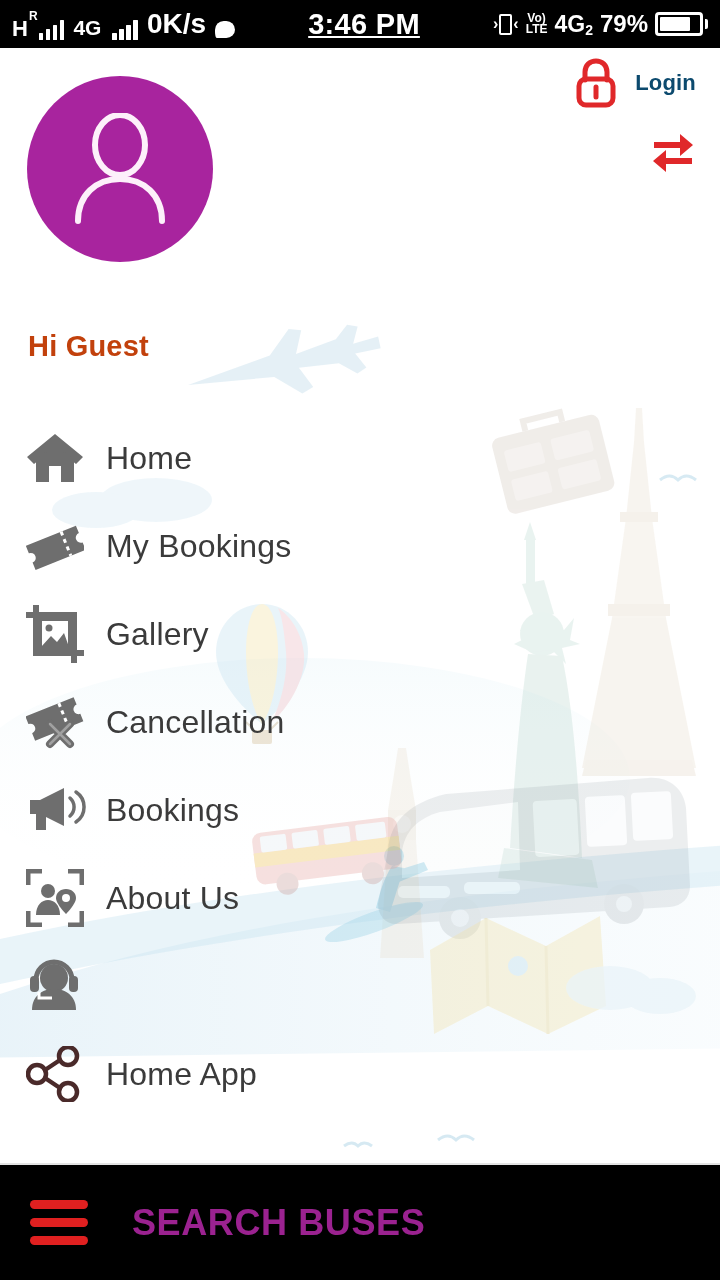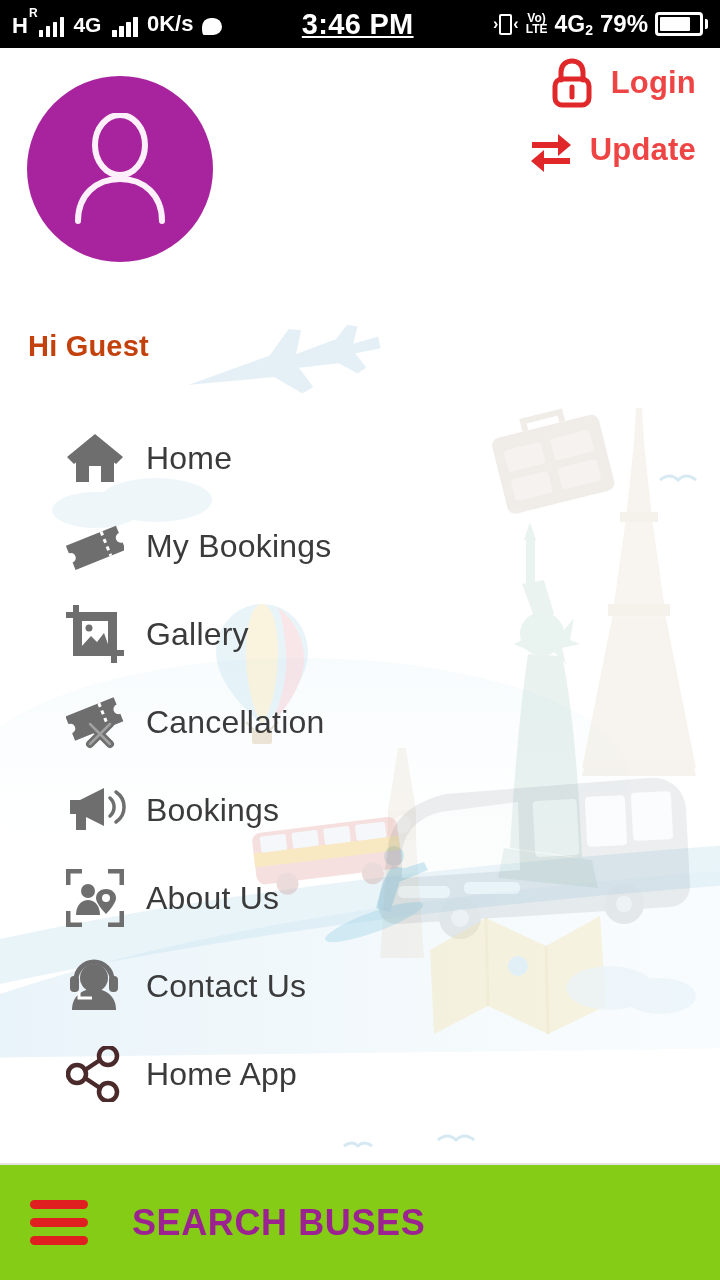--- a/index.html
+++ b/index.html
@@ -26,21 +26,21 @@
   .net-h{ position:relative; display:flex; align-items:flex-end; }
   .net-h .lbl{ font-size:22px; line-height:1; }
   .net-h .sup{ position:absolute; top:-9px; left:17px; font-size:12px; font-weight:bold; }
   .bars{ display:flex; align-items:flex-end; gap:2.5px; height:20px; margin-left:2px;}
   .bars i{ width:4.5px; background:#fff; display:block; border-radius:.5px;}
   .bars i:nth-child(1){height:7px;}
   .bars i:nth-child(2){height:11px;}
   .bars i:nth-child(3){height:15px;}
   .bars i:nth-child(4){height:20px;}
   .g4{ font-size:21px; }
-  .speed{ font-size:22px; }
+  .speed{ font-size:28px; }
   .chat-bubble{
     width:20px;height:17px;background:#fff;border-radius:50% 50% 50% 10%/60% 60% 55% 40%;
     display:inline-block; margin-bottom:2px;
   }
   .vib{ display:flex; align-items:center; gap:1px; font-size:16px;}
   .vib .ph{ width:13px;height:21px;border:2.5px solid #fff;border-radius:2px;display:inline-block;}
   .volte{ display:flex; flex-direction:column; align-items:center; line-height:.95; font-size:12px; font-weight:bold;justify-content:flex-end;}
   .g4b{ display:flex; align-items:flex-end; font-size:23px; }
   .g4b sub{ font-size:14px; }
   .batt{ display:flex; align-items:center; gap:2px; }
@@ -64,51 +64,50 @@
     position:absolute; left:27px; top:76px; width:186px; height:186px;
     border-radius:50%; background:#a8249e;
     display:flex; align-items:center; justify-content:center;
   }
   .actions{
     position:absolute; right:24px; top:58px;
     display:flex; flex-direction:column; gap:20px; align-items:flex-end;
   }
   .action-row{ display:flex; align-items:center; gap:16px; cursor:pointer; }
   .action-label{
-    color:#ef4444; font-size:31px; font-weight:bold; letter-spacing:.2px;
+    color:#0c4a6e; font-size:22px; font-weight:bold; letter-spacing:.2px;
   }
 
   .greet{
     position:absolute; left:28px; top:330px;
     color:#c2410c; font-size:29px; font-weight:bold; letter-spacing:.2px;
   }
 
   
   .menu{ position:absolute; left:0; top:414px; width:720px; }
   .menu-item{
     height:88px; display:flex; align-items:center; cursor:pointer;
     padding-left:26px;
-    margin-left:40px;
   }
   .menu-icon{
     width:62px; height:58px; display:flex; align-items:center; justify-content:flex-start;
     flex:0 0 62px;
   }
   .menu-label{
     margin-left:18px; font-size:32px; color:#3b3b3b; letter-spacing:.2px;
   }
 
   
   .divider{
     position:absolute; left:0; top:1163px; width:720px; height:2px;
     background:#e3e3e3;
   }
   .bottombar{
     position:absolute; left:0; top:1165px; width:720px; height:115px;
-    background:#84cc16; display:flex; align-items:center; padding-left:30px;
+    background:#000000; display:flex; align-items:center; padding-left:30px;
   }
   .burger{ width:58px; display:flex; flex-direction:column; gap:9px; cursor:pointer; }
   .burger i{ display:block; height:9px; background:#e02020; border-radius:5px; }
   .search-label{
     margin-left:44px; color:#9b2290; font-size:36px; font-weight:bold; letter-spacing:.6px;
   }
 </style>
 </head>
 <body>
 
@@ -298,21 +297,20 @@
         <path d="M23 29 L23 39" stroke="#e0282a" stroke-width="5" stroke-linecap="round"></path>
       </svg>
       <span class="action-label">Login</span>
     </div>
 
     <div class="action-row">
       <svg width="46" height="44" viewBox="0 0 46 44">
         <path d="M4 14 L30 14 L30 6 L43 17 L30 28 L30 20 L4 20 Z" fill="#e0282a"></path>
         <path d="M42 30 L16 30 L16 22 L3 33 L16 44 L16 36 L42 36 Z" fill="#e0282a"></path>
       </svg>
-      <span class="action-label">Update</span>
     </div>
 
   </div>
 
   <div class="greet">Hi Guest</div>
 
   <div class="menu">
 
     <div class="menu-item">
       <span class="menu-icon">
@@ -397,21 +395,20 @@
       <span class="menu-icon">
         <svg width="56" height="56" viewBox="0 0 56 56">
           <circle cx="28" cy="20" r="14" fill="#6e6e6e"></circle>
           <path d="M6 52 C6 38 16 31 28 31 C40 31 50 38 50 52 Z" fill="#6e6e6e"></path>
           <path d="M10 22 A18 18 0 0 1 46 22" fill="none" stroke="#6e6e6e" stroke-width="5"></path>
           <rect x="4" y="18" width="9" height="16" rx="4" fill="#6e6e6e"></rect>
           <rect x="43" y="18" width="9" height="16" rx="4" fill="#6e6e6e"></rect>
           <path d="M13 34 L13 40 L26 40" fill="none" stroke="#ffffff" stroke-width="3"></path>
         </svg>
       </span>
-      <span class="menu-label">Contact Us</span>
     </div>
 
     <div class="menu-item">
       <span class="menu-icon">
         <svg width="58" height="56" viewBox="0 0 58 56">
           <circle cx="42" cy="10" r="9" fill="none" stroke="#4a2a2a" stroke-width="4.5"></circle>
           <circle cx="11" cy="28" r="9" fill="none" stroke="#4a2a2a" stroke-width="4.5"></circle>
           <circle cx="42" cy="46" r="9" fill="none" stroke="#4a2a2a" stroke-width="4.5"></circle>
           <path d="M19 24 L34 14 M19 32 L34 42" stroke="#4a2a2a" stroke-width="4.5" stroke-linecap="round"></path>
         </svg>

